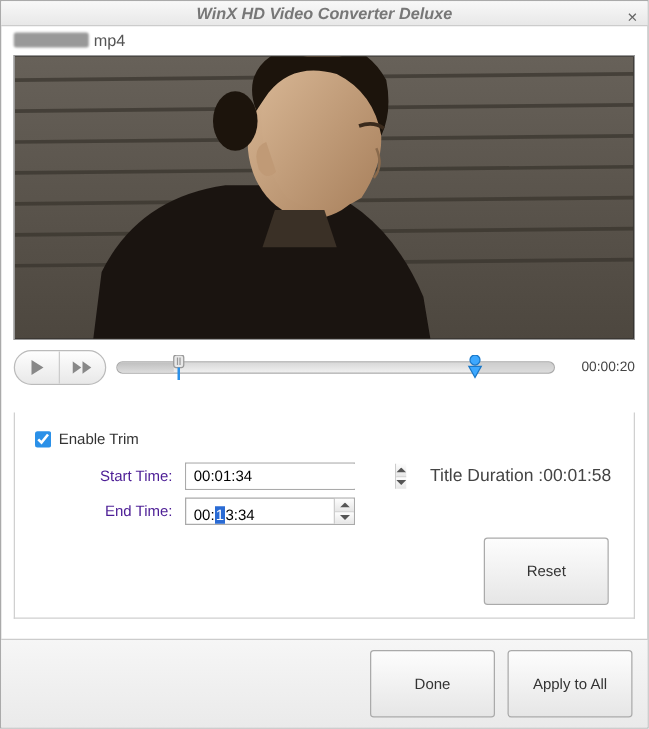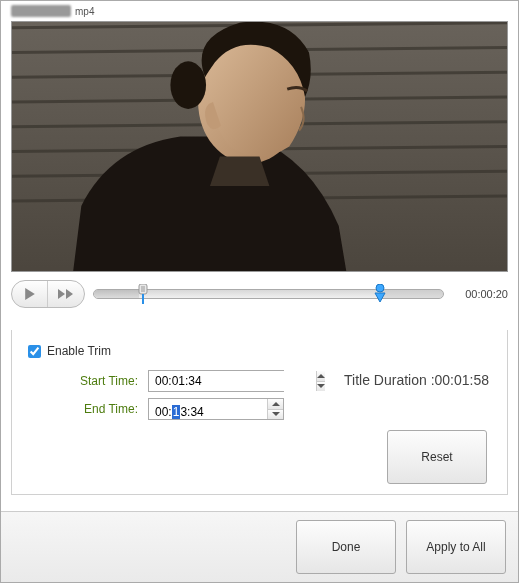--- a/index.html
+++ b/index.html
@@ -16,21 +16,21 @@
     background: linear-gradient(#f8f8f8, #e8e8e8);
     border-bottom: 1px solid #ccc;
     height: 24px;
     display: flex;
     align-items: center;
     justify-content: center;
     position: relative;
   }
   .titlebar-text { font-weight: bold; font-style: italic; color: #777; font-size: 13px; }
   .close-btn { position: absolute; right: 8px; top: 4px; font-size: 14px; color: #666; cursor: pointer; }
-  .filename-bar { padding: 4px 10px; color: #555; font-size: 10px; display:flex; align-items:center; gap:4px;}
+  .filename-bar { padding: 4px 10px; color: #555; font-size: 13px; display:flex; align-items:center; gap:4px;}
   .filename-blur { display:inline-block; width:60px; height:12px; background:#999; filter:blur(1px); border-radius:2px;}
   .video-frame {
     margin: 0 10px;
     border: 1px solid #999;
     background: #000;
     height: 280px;
     position: relative;
     overflow: hidden;
   }
   .video-frame svg { width:100%; height:100%; display:block; }
@@ -115,21 +115,21 @@
     margin: 16px 10px;
     border: 1px solid #d0d0d0;
     border-top: none;
     background: #fff;
     flex: 1;
     padding: 14px 16px 10px;
   }
   .checkbox-row { display: flex; align-items: center; gap: 6px; margin-bottom: 12px; color:#333; }
   .checkbox-row input { accent-color: #2a90e8; }
   .form-row { display: flex; align-items: center; margin-bottom: 10px; }
-  .form-label { width: 120px; text-align: right; padding-right: 10px; color: #4d7c0f; }
+  .form-label { width: 120px; text-align: right; padding-right: 10px; color: #4c1d95; }
   .spinner {
     display: flex;
     border: 1px solid #aaa;
     background: #fff;
     height: 22px;
     width: 136px;
   }
   .spinner-input {
     flex: 1; border: none; padding: 0 6px; font-size: 12px; outline: none;
     font-family: inherit;
@@ -163,20 +163,24 @@
     display: flex;
     justify-content: flex-end;
     gap: 10px;
   }
 </style>
 </head>
 <body>
 
 <div class="window">
 
+  <div class="titlebar">
+    <span class="titlebar-text">WinX HD Video Converter Deluxe</span>
+    <span class="close-btn">×</span>
+  </div>
 
   <div class="filename-bar">
     <span class="filename-blur"></span>
       <span>mp4</span>
   </div>
 
   <div class="video-frame">
     <svg viewBox="0 0 500 280" preserveAspectRatio="xMidYMid slice">
       <defs>
         <linearGradient id="wall" x1="0" y1="0" x2="0" y2="1">

